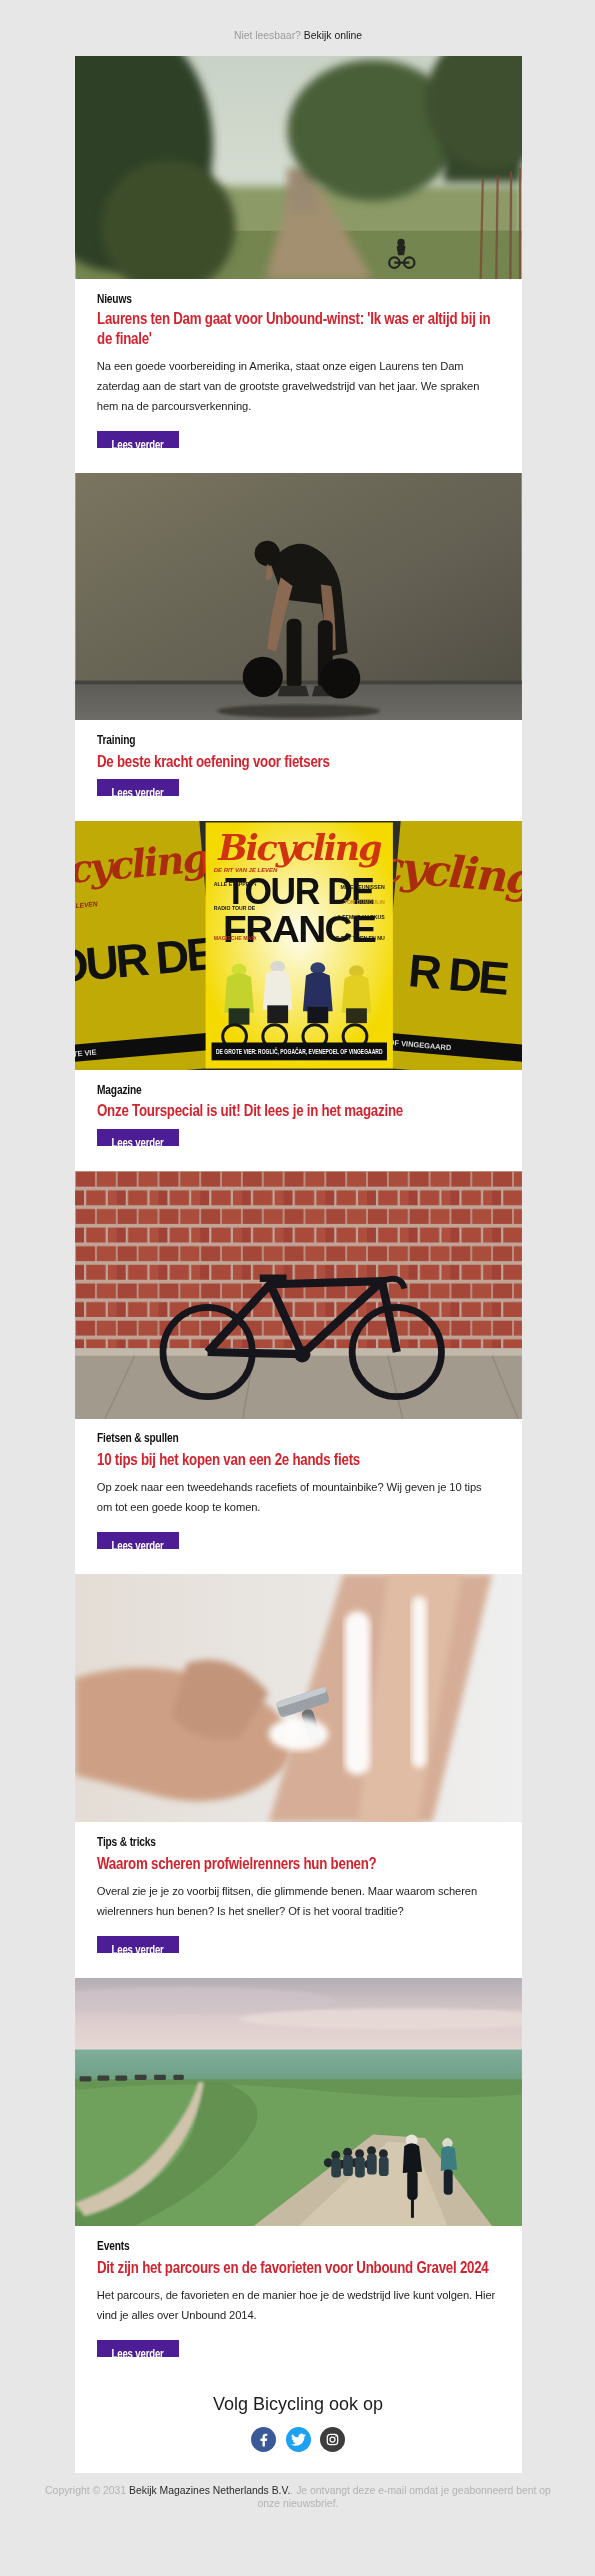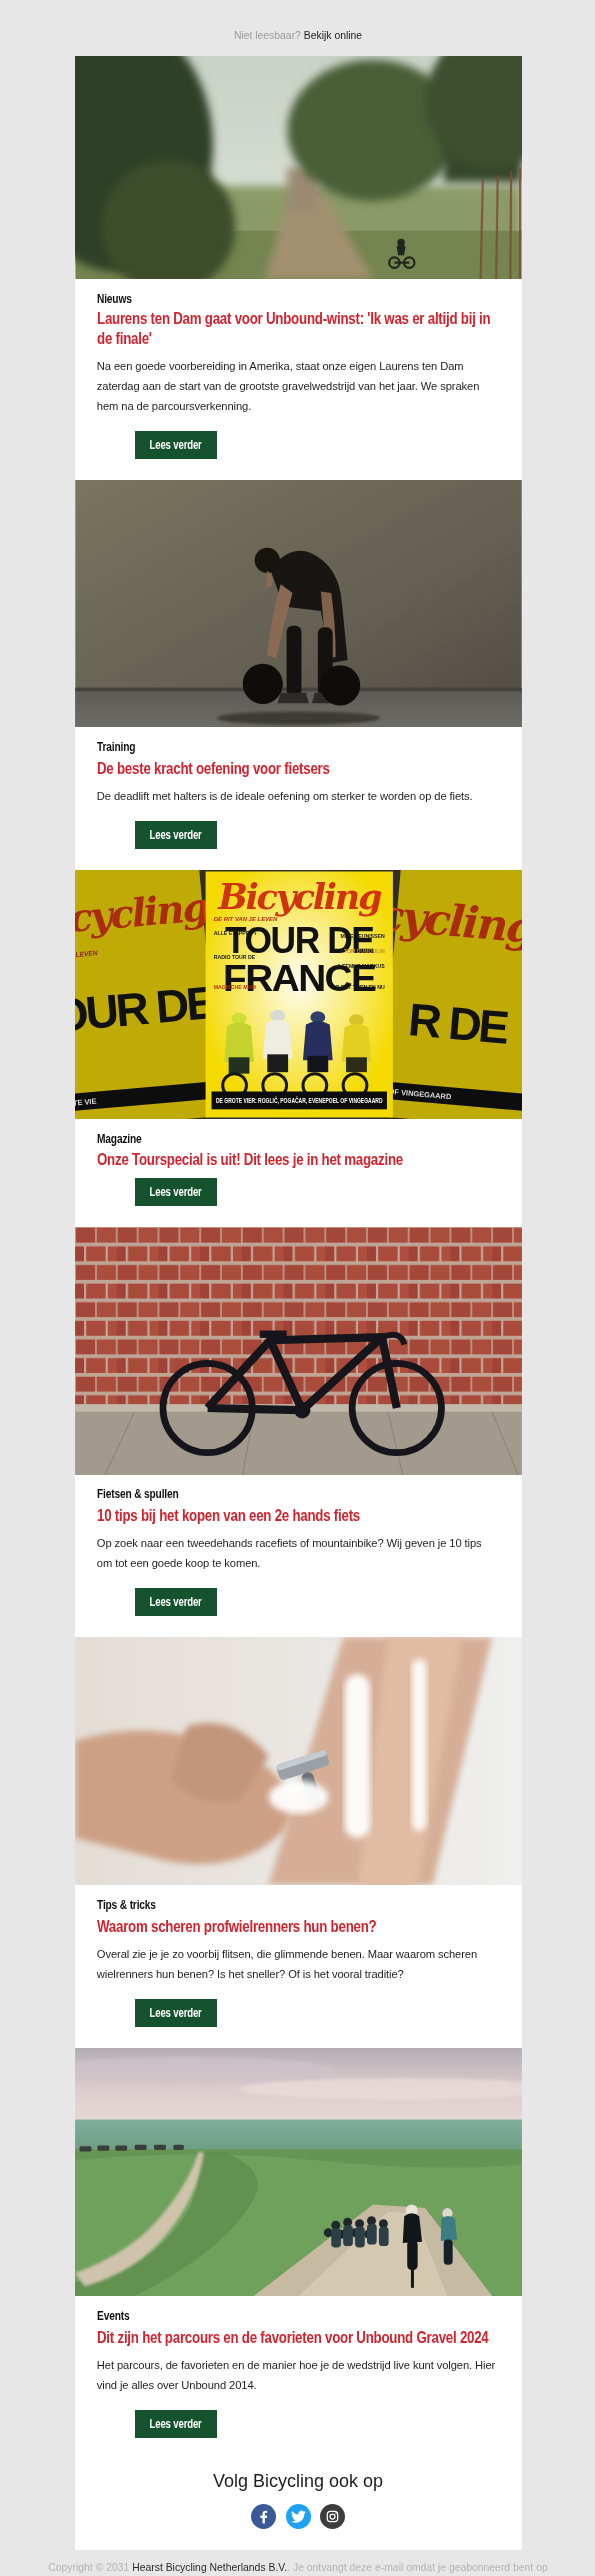--- a/index.html
+++ b/index.html
@@ -10,21 +10,21 @@
   .preheader .link{color:#1c1c1c;font-weight:500;text-decoration:none;cursor:pointer;}
   .email-col{width:447px;margin:0 auto;}
   .photo{display:block;width:447px;}
   .photo svg{display:block;}
   .card{background:#ffffff;padding:12.7px 22.3px 21px 22.3px;}
   .category{margin:0;color:#101010;text-decoration:underline;}
   .category-inner{display:inline-block;font-size:12px;font-weight:bold;letter-spacing:-0.2px;transform:scaleX(0.85);transform-origin:0 50%;white-space:nowrap;}
   .headline{margin:3.7px 0 7.4px 0;color:#d2232e;}
   .headline-inner{display:inline-block;width:128%;font-size:17px;line-height:19.4px;font-weight:bold;letter-spacing:-0.3px;transform:scaleX(0.782);transform-origin:0 0;}
   .body-text{margin:0 0 15px 0;font-size:11.2px;line-height:20px;letter-spacing:-0.1px;color:#1f1f1f;max-width:405px;}
-  .cta{display:inline-block;width:82px;height:28px;line-height:28px;background:#14532d;text-align:center;text-decoration:none;cursor:pointer;margin-left:38px;}
+  .cta{display:inline-block;width:82px;height:17px;line-height:28px;background:#4c1d95;text-align:center;text-decoration:none;cursor:pointer;}
   .cta-inner{display:inline-block;color:#ffffff;font-size:12px;font-weight:bold;letter-spacing:-0.2px;transform:scaleX(0.8);transform-origin:50% 50%;white-space:nowrap;}
   .social{padding-top:33px;text-align:center;}
   .social-heading{margin:0 0 12px 0;font-size:18px;font-weight:normal;color:#1d1d1d;}
   .social-icons{display:flex;justify-content:center;gap:9.7px;}
   .social-icon{width:25px;height:25px;display:inline-block;cursor:pointer;}
   .footer{padding:12px 45px 28px 45px;text-align:center;font-size:10.4px;line-height:12.7px;color:#b5b2b2;}
   .footer .dark{color:#2a2a2a;}
 </style>
 </head>
 <body>
@@ -114,21 +114,20 @@
           <circle cx="252" cy="274" r="27" fill="#0e0d0b"></circle>
           <path d="M238 258 q14 -12 28 0" stroke="#0e0d0b" stroke-width="7" fill="none"></path>
           <circle cx="356" cy="276" r="27" fill="#0e0d0b"></circle>
           <path d="M342 260 q14 -12 28 0" stroke="#0e0d0b" stroke-width="7" fill="none"></path>
         </g>
       </svg>
     </a>
     <div class="card">
       <h4 class="category"><span class="category-inner">Training</span></h4>
       <h2 class="headline"><span class="headline-inner">De beste kracht oefening voor fietsers</span></h2>
-      <p class="body-text">De deadlift met halters is de ideale oefening om sterker te worden op de fiets.</p>
       <a class="cta"><span class="cta-inner">Lees verder</span></a>
     </div>
 
     <a class="photo" style="height:249px;">
       <svg width="447" height="249" viewBox="0 0 600 335">
         <defs>
           <radialGradient id="p3glow" cx="0.5" cy="0.45" r="0.55">
             <stop offset="0" stop-color="#ffffff" stop-opacity="0.95"></stop>
               <stop offset="1" stop-color="#ffffff" stop-opacity="0"></stop>
           </radialGradient>
@@ -383,18 +382,18 @@
               <circle cx="23.1" cy="12.9" r="1.2" fill="#ffffff"></circle>
             </svg>
           </span>
         </div>
       </div>
     </div>
 
   </div>
 
   <div class="footer">
-    <span>Copyright © 2031 </span><span class="dark">Hearst Bicycling Netherlands B.V.</span><span>. Je ontvangt deze e-mail omdat je geabonneerd bent op onze nieuwsbrief.</span>
+    <span>Copyright © 2031 </span><span class="dark">Bekijk Magazines Netherlands B.V.</span><span>. Je ontvangt deze e-mail omdat je geabonneerd bent op onze nieuwsbrief.</span>
     
   </div>
 
 </div>
 
 
 </body></html>

